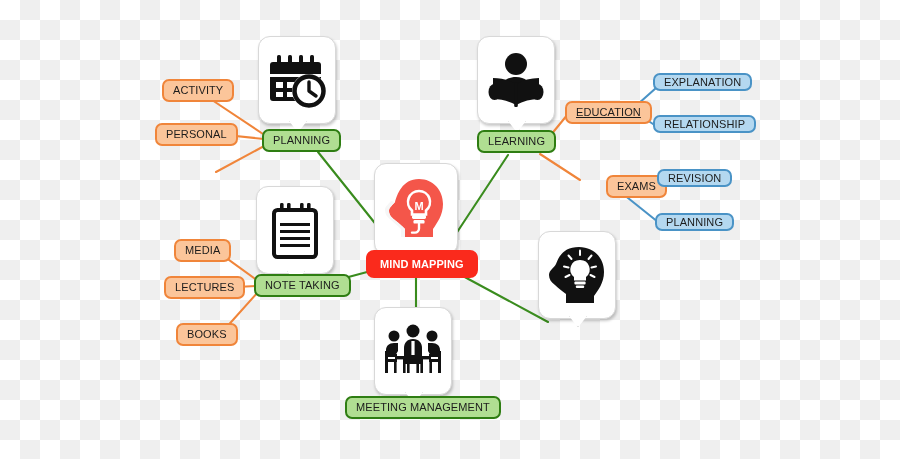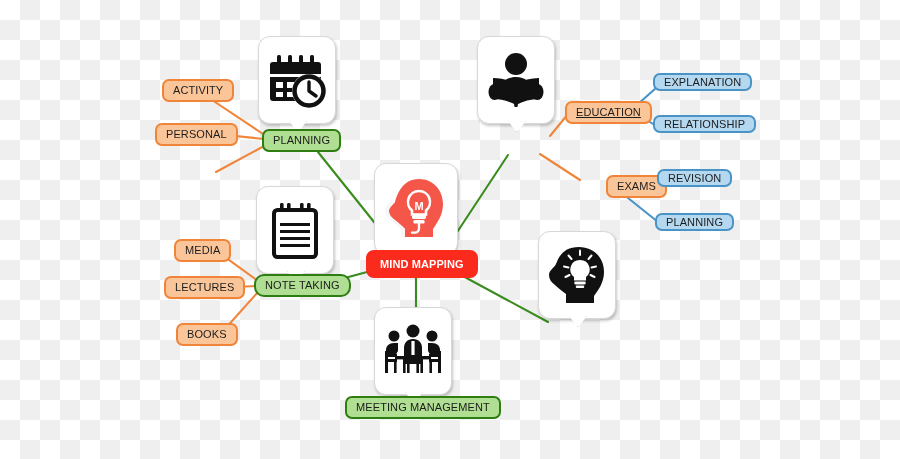--- a/index.html
+++ b/index.html
@@ -304,40 +304,43 @@
   <div class="pill green" style="left:262px; top:129px;">
     <span>PLANNING</span>
   </div>
   <div class="pill orange" style="left:162px; top:79px;">
     <span>ACTIVITY</span>
   </div>
   <div class="pill orange" style="left:155px; top:123px;">
     <span>PERSONAL</span>
   </div>
 
+  <div class="pill green" style="left:477px; top:130px;">
+    <span>LEARNING</span>
+  </div>
   <div class="pill orange" style="left:565px; top:101px;text-decoration:underline;">
     <span>EDUCATION</span>
   </div>
   <div class="pill blue" style="left:653px; top:73px;">
     <span>EXPLANATION</span>
   </div>
   <div class="pill blue" style="left:653px; top:115px;">
     <span>RELATIONSHIP</span>
   </div>
   <div class="pill orange" style="left:562px; top:175px;margin-left:44px;">
     <span>EXAMS</span>
   </div>
   <div class="pill blue" style="left:657px; top:169px;">
     <span>REVISION</span>
   </div>
   <div class="pill blue" style="left:655px; top:213px;">
     <span>PLANNING</span>
   </div>
 
-  <div class="pill green" style="left:254px; top:274px;border-radius:10px;">
+  <div class="pill green" style="left:254px; top:274px;">
     <span>NOTE TAKING</span>
   </div>
   <div class="pill orange" style="left:174px; top:239px;">
     <span>MEDIA</span>
   </div>
   <div class="pill orange" style="left:164px; top:276px;">
     <span>LECTURES</span>
   </div>
   <div class="pill orange" style="left:176px; top:323px;">
     <span>BOOKS</span>

